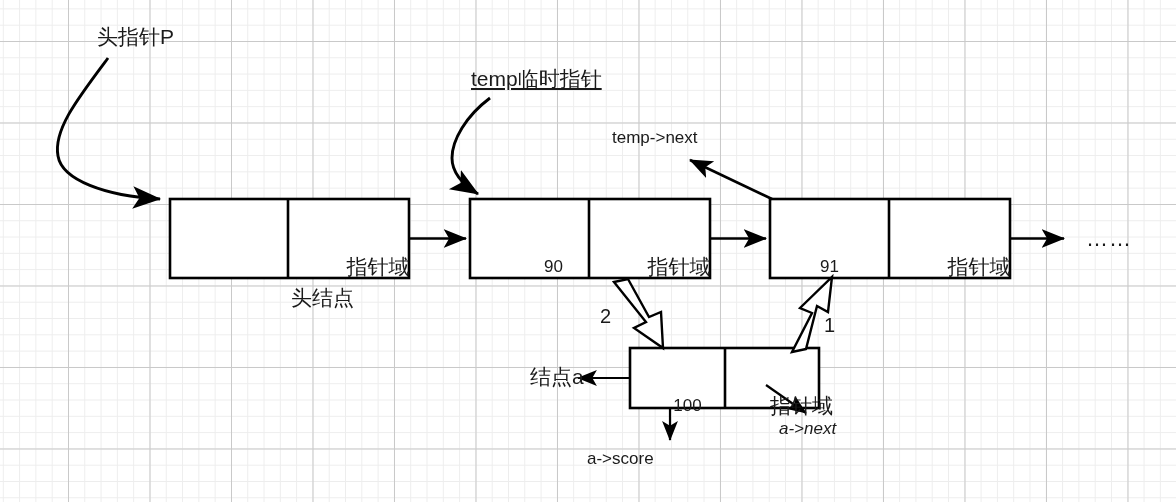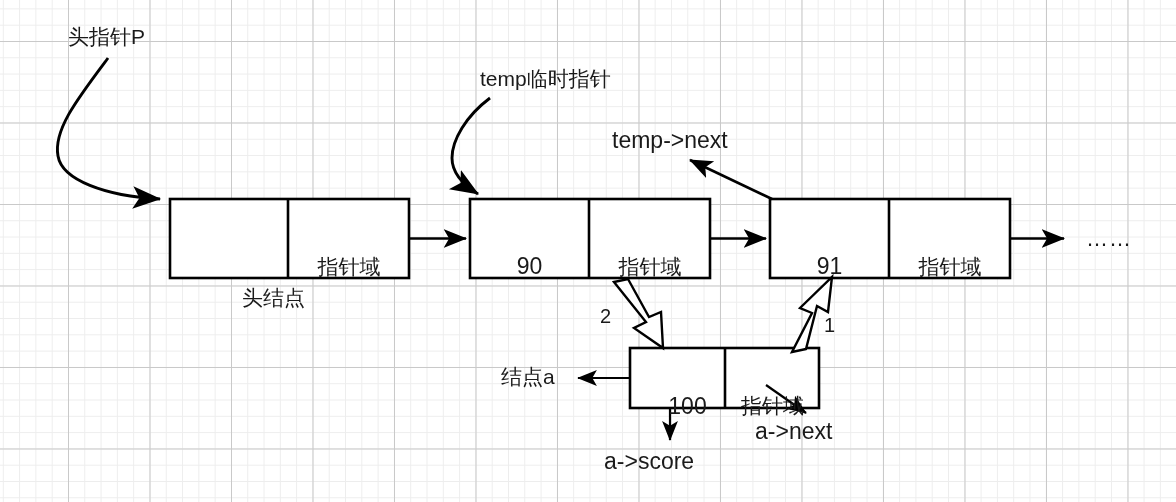--- a/index.html
+++ b/index.html
@@ -47,22 +47,22 @@
   }
   .node-cell {
     position: absolute;
     display: flex;
     align-items: center;
     justify-content: center;
     color: #1a1a1a;
     white-space: nowrap;
     margin-top: 28px;
   }
-  .cjk { font-size: 21px; }
-  .lat { font-size: 23px; }
+  .cjk { font-size: 21px; padding-left: 29px; }
+  .lat { font-size: 17px; }
   .small-num { font-size: 20px; }
   .dots {
     position: absolute;
     font-size: 22px;
     letter-spacing: 1px;
     color: #1a1a1a;
   }
 </style>
 </head>
 <body>
@@ -115,42 +115,42 @@
 
     <line x1="766" y1="385" x2="806" y2="413" stroke="#000000" stroke-width="2.2" marker-end="url(#ah)"></line>
 
     <path d="M 614,282 L 628,279 L 649,317 L 661,312 L 663,348 L 634,328 L 646,322 Z" fill="#ffffff" stroke="#000000" stroke-width="2.4" stroke-linejoin="miter"></path>
 
     <path d="M 806,349 L 792,352 L 812,313 L 800,308 L 832,277 L 828,312 L 817,306 Z" fill="#ffffff" stroke="#000000" stroke-width="2.4" stroke-linejoin="miter"></path>
   </svg>
 
   <div class="lbl cjk" style="left:68px; top:26px;">头指针P</div>
 
-  <div class="lbl cjk" style="left:480px; top:68px;">temp临时指针</div>
+  <div class="lbl cjk" style="left:442px; top:68px;text-decoration:underline;">temp临时指针</div>
 
   <div class="lbl lat" style="left:612px; top:129px;">temp-&gt;next</div>
 
-  <div class="lbl cjk" style="left:242px; top:287px;">头结点</div>
+  <div class="lbl cjk" style="left:262px; top:287px;">头结点</div>
 
   <div class="lbl cjk" style="left:501px; top:366px;text-align:center;">结点a</div>
 
-  <div class="lbl lat" style="left:755px; top:420px;">a-&gt;next</div>
+  <div class="lbl lat" style="left:779px; top:420px;font-style:italic;">a-&gt;next</div>
 
-  <div class="lbl lat" style="left:604px; top:450px;">a-&gt;score</div>
+  <div class="lbl lat" style="left:587px; top:450px;">a-&gt;score</div>
 
   <div class="lbl small-num" style="left:600px; top:306px;">2</div>
 
   <div class="lbl small-num" style="left:824px; top:315px;">1</div>
 
   <div class="dots" style="left:1086px; top:226px;">……</div>
 
   <div class="node-cell cjk" style="left:170px; top:199px; width:118px; height:79px;"></div>
   <div class="node-cell cjk" style="left:289px; top:199px; width:120px; height:79px;">指针域</div>
 
-  <div class="node-cell lat" style="left:470px; top:199px; width:119px; height:79px;">90</div>
+  <div class="node-cell lat" style="left:494px; top:199px; width:119px; height:79px;">90</div>
   <div class="node-cell cjk" style="left:590px; top:199px; width:120px; height:79px;">指针域</div>
 
   <div class="node-cell lat" style="left:770px; top:199px; width:119px; height:79px;text-align:center;">91</div>
   <div class="node-cell cjk" style="left:890px; top:199px; width:120px; height:79px;">指针域</div>
 
   <div class="node-cell lat" style="left:630px; top:348px; width:115px; height:60px;">100</div>
   <div class="node-cell cjk" style="left:726px; top:348px; width:93px; height:60px;">指针域</div>
 
 </div>
 

